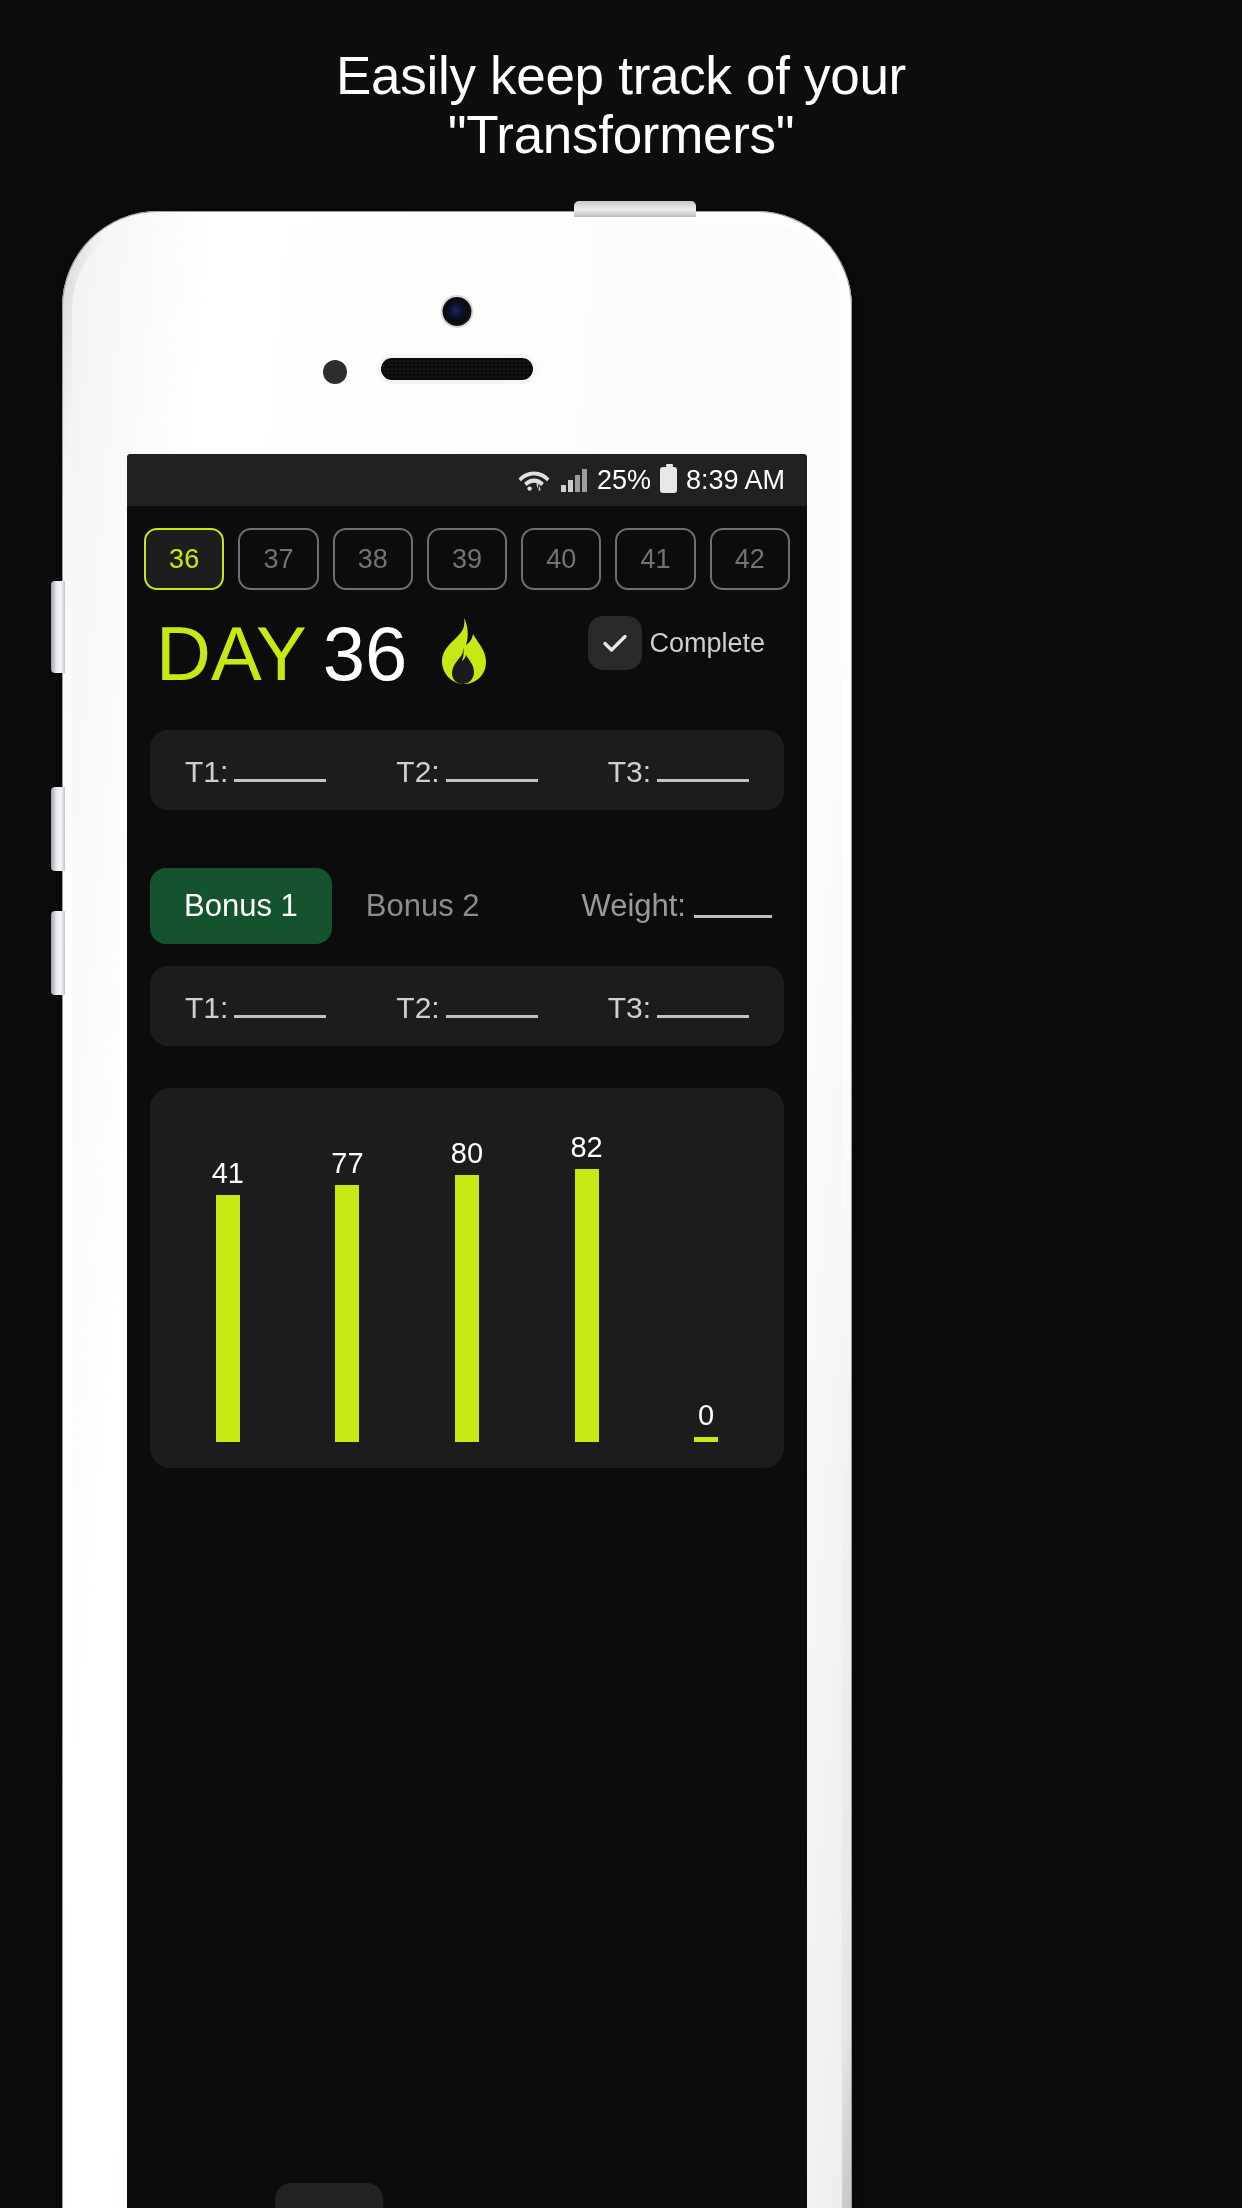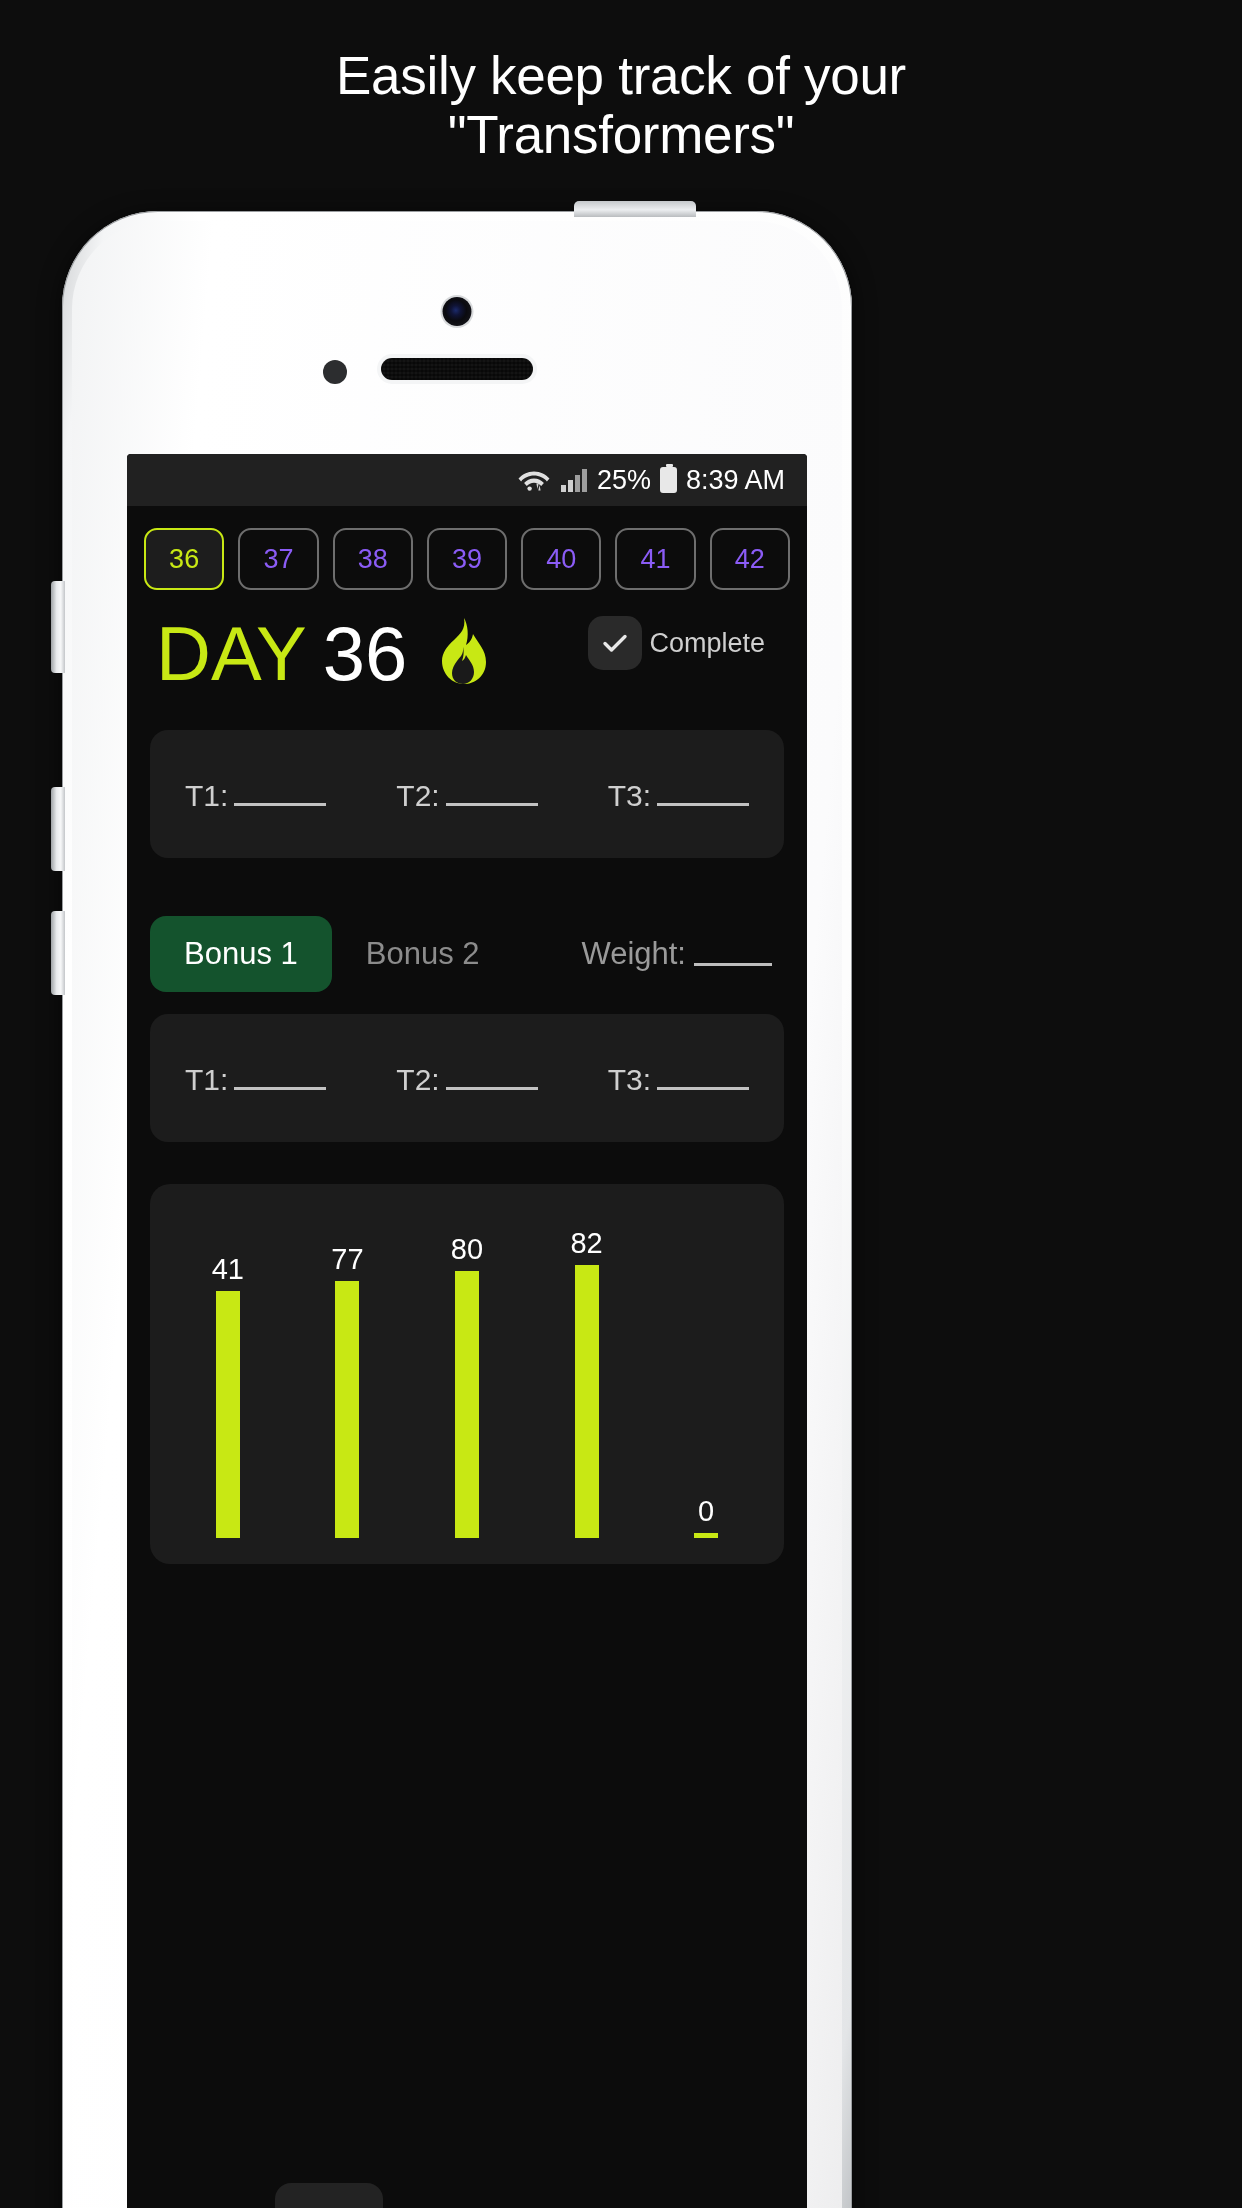--- a/index.html
+++ b/index.html
@@ -106,21 +106,21 @@
 
   
   .day-strip{
     display:flex; gap:14px;
     padding:22px 17px 0 17px;
   }
   .day-chip{
     flex:1; height:62px;
     border:2px solid #6e6e6e; border-radius:13px;
     display:flex; align-items:center; justify-content:center;
-    color:#8b5cf6; font-size:27px;
+    color:#737373; font-size:27px;
     background:transparent;
   }
   .day-chip.active{
     border-color:#c8e814; color:#c8e814;
     background:#1d1d1d;
   }
 
   
   .day-header{
     display:flex; align-items:flex-start;
@@ -138,21 +138,21 @@
     width:54px; height:54px; border-radius:15px;
     background:#2a2a2a;
     display:flex; align-items:center; justify-content:center;
   }
   .complete-label{ color:#cfcfcf; font-size:27px; }
 
   
   .t-card{
     margin:38px 23px 0 23px;
     background:#1c1c1c; border-radius:18px;
-    height:128px;
+    height:80px;
     display:flex; align-items:center;
   }
   .t-field{
     flex:1; display:flex; align-items:baseline; justify-content:center; gap:6px;
   }
   .t-label{ color:#cfcfcf; font-size:30px; }
   .t-input{
     width:92px; border-bottom:3px solid #c2c2c2; height:30px;
     color:#e8e8e8; font-size:28px; text-align:center;
   }

